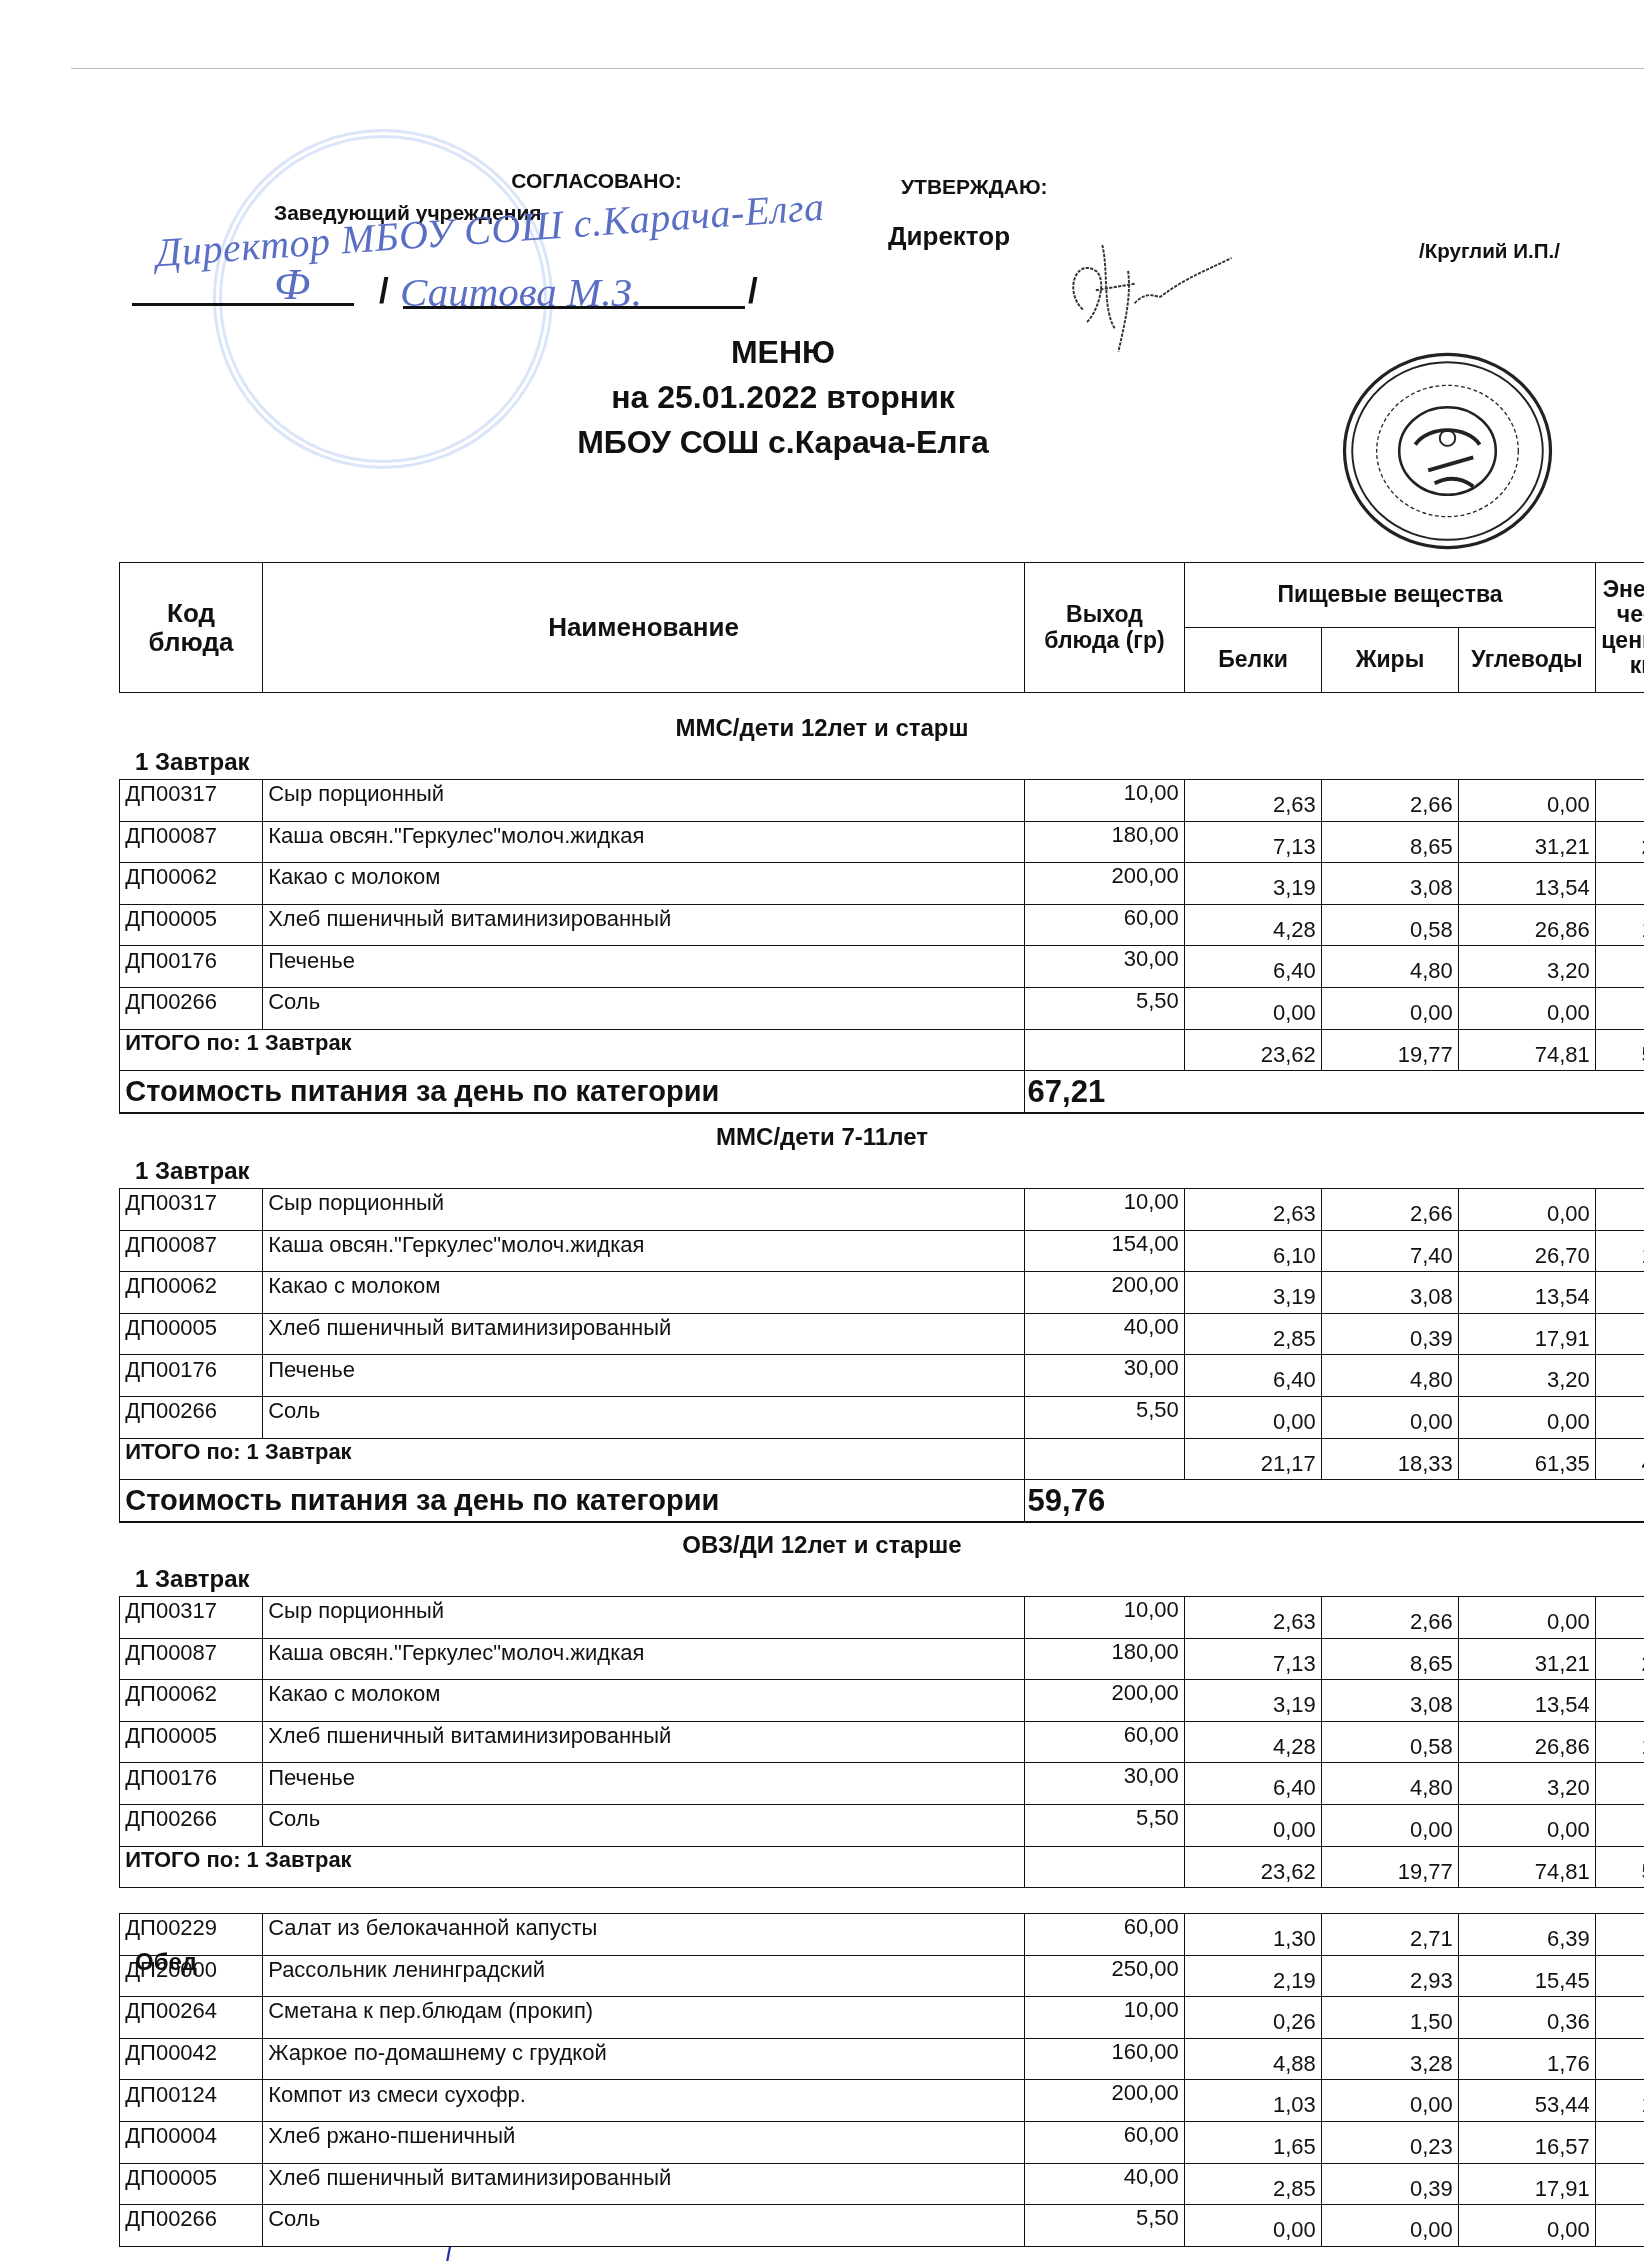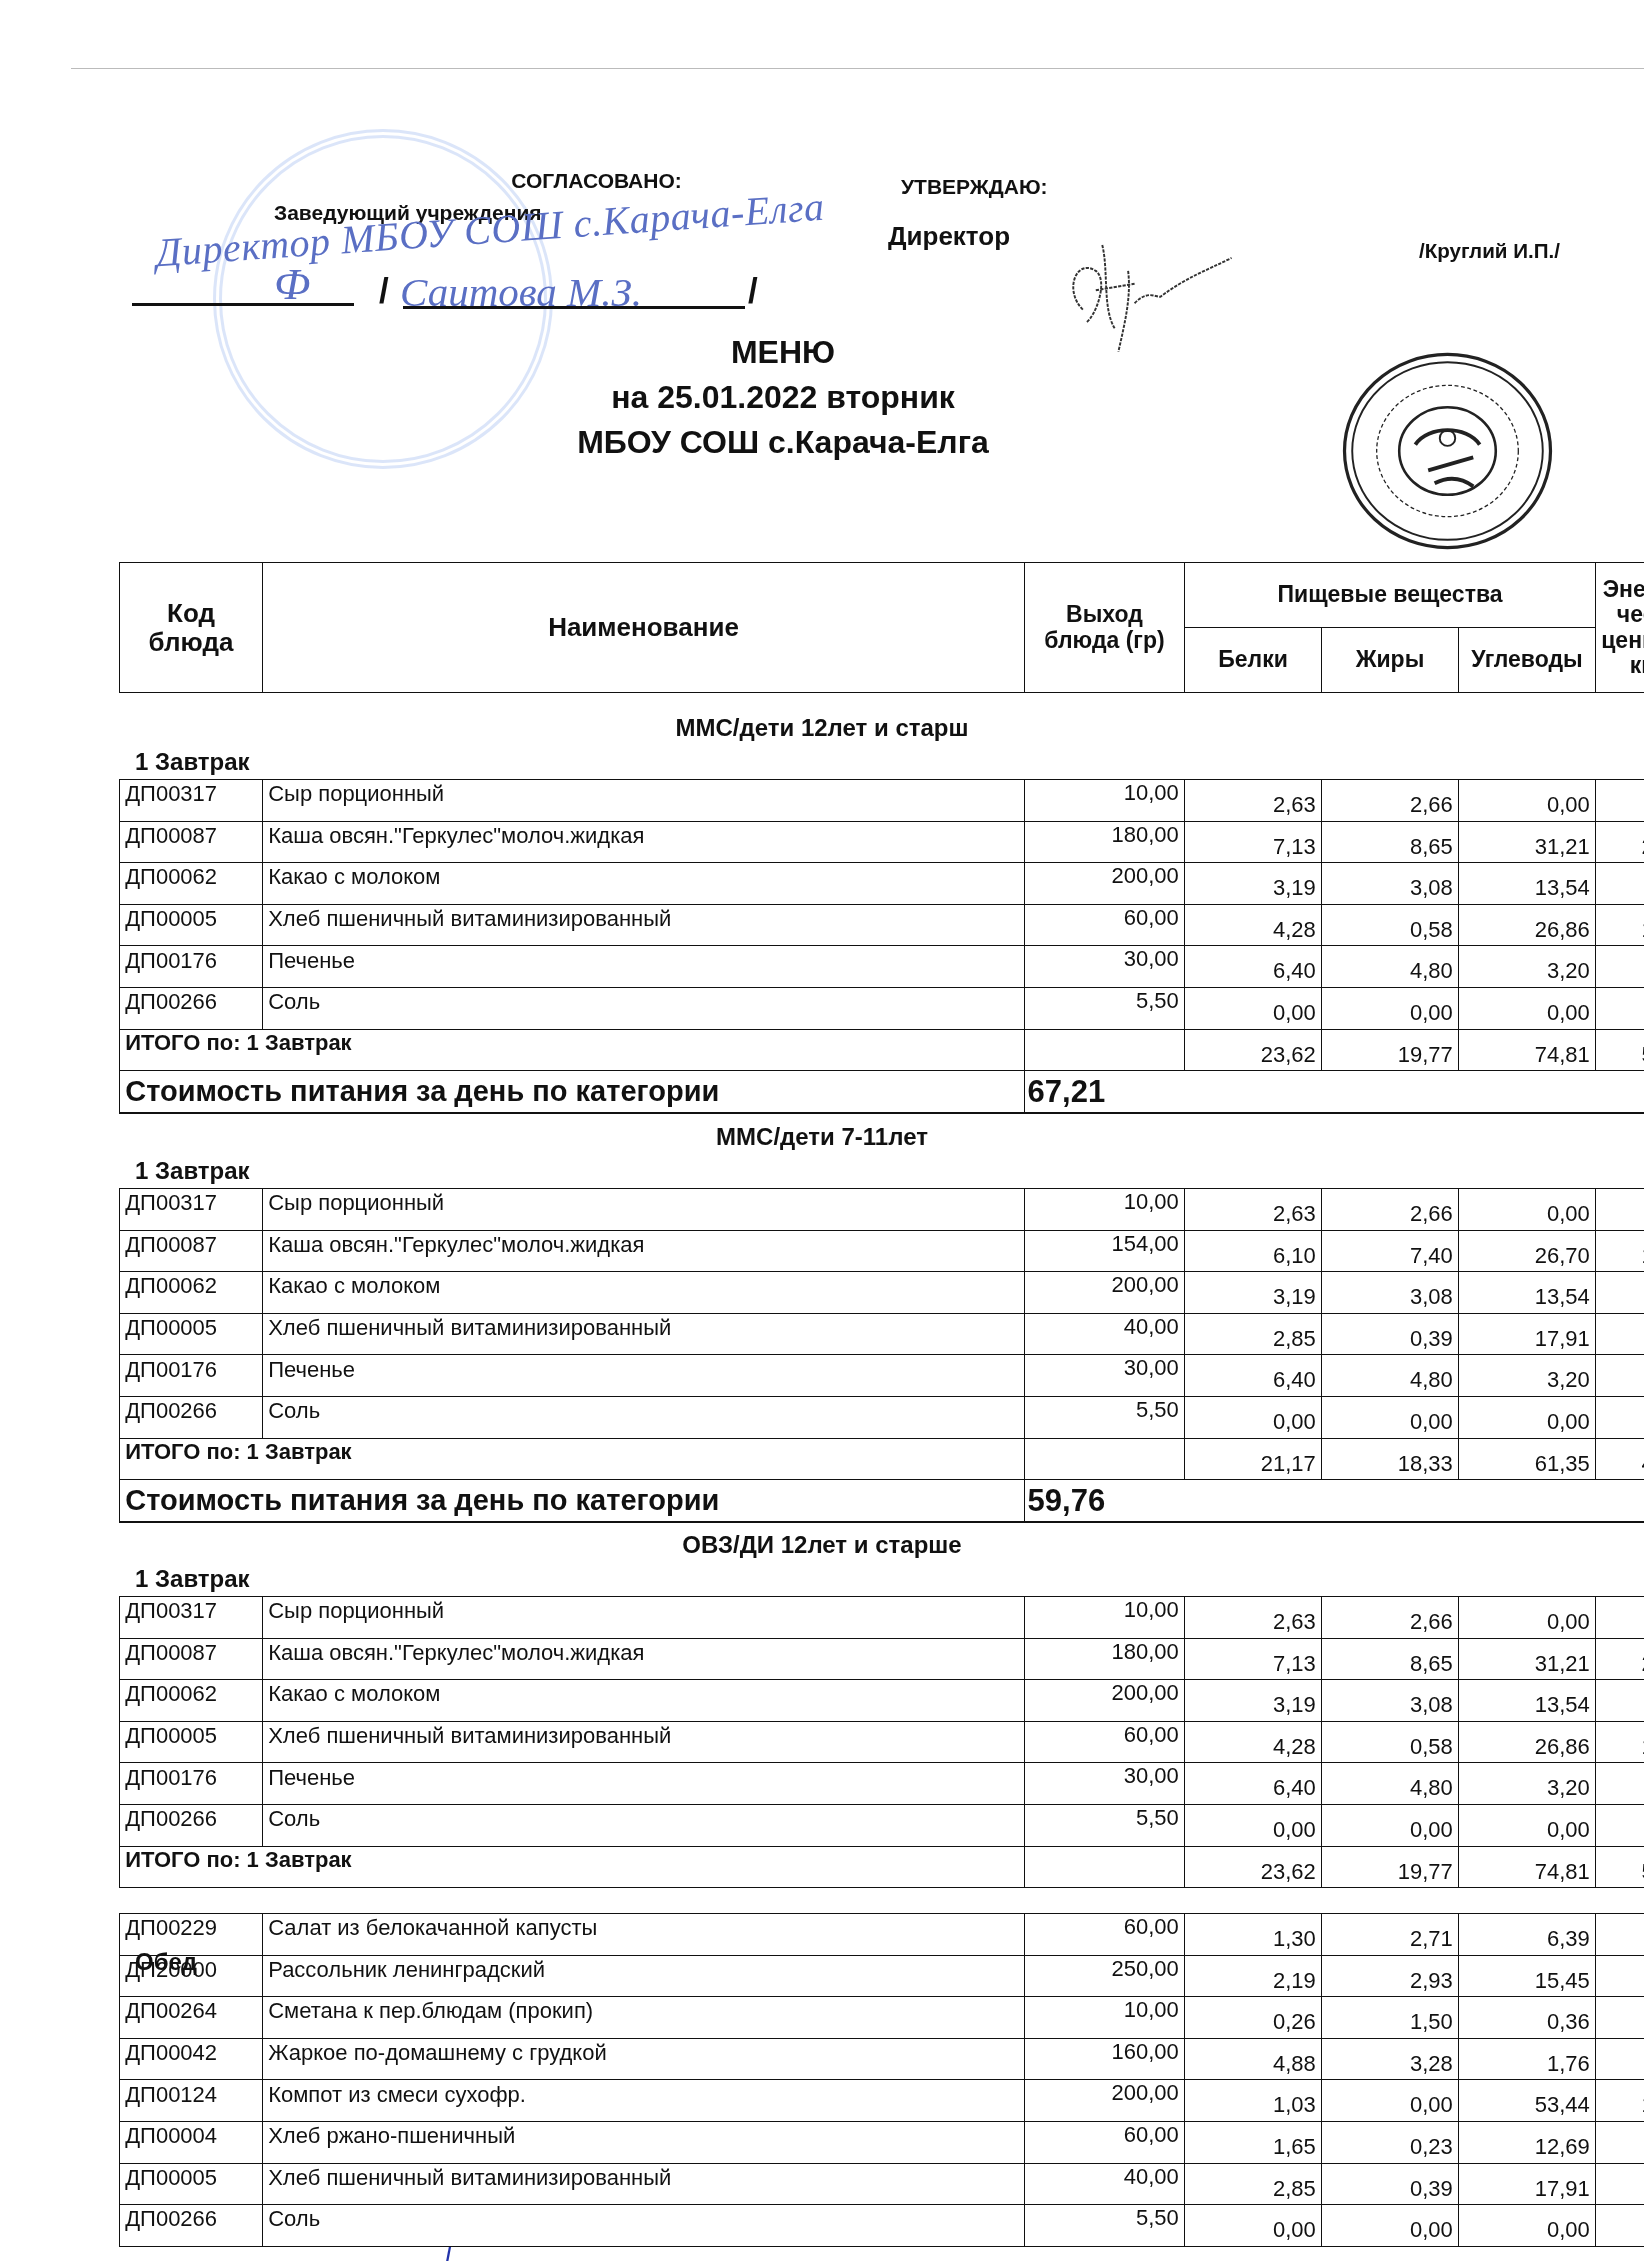--- a/index.html
+++ b/index.html
@@ -419,21 +419,21 @@
           <td class="num">0,00</td>
           <td class="num">53,44</td>
           <td class="num">158,00</td>
         </tr>
         <tr class="row">
           <td class="code">ДП00004</td>
           <td class="name">Хлеб ржано-пшеничный</td>
           <td class="out">60,00</td>
           <td class="num">1,65</td>
           <td class="num">0,23</td>
-          <td class="num">12,69</td>
+          <td class="num">16,57</td>
           <td class="num">57,00</td>
         </tr>
         <tr class="row">
           <td class="code">ДП00005</td>
           <td class="name">Хлеб пшеничный витаминизированный</td>
           <td class="out">40,00</td>
           <td class="num">2,85</td>
           <td class="num">0,39</td>
           <td class="num">17,91</td>
           <td class="num">86,67</td>

